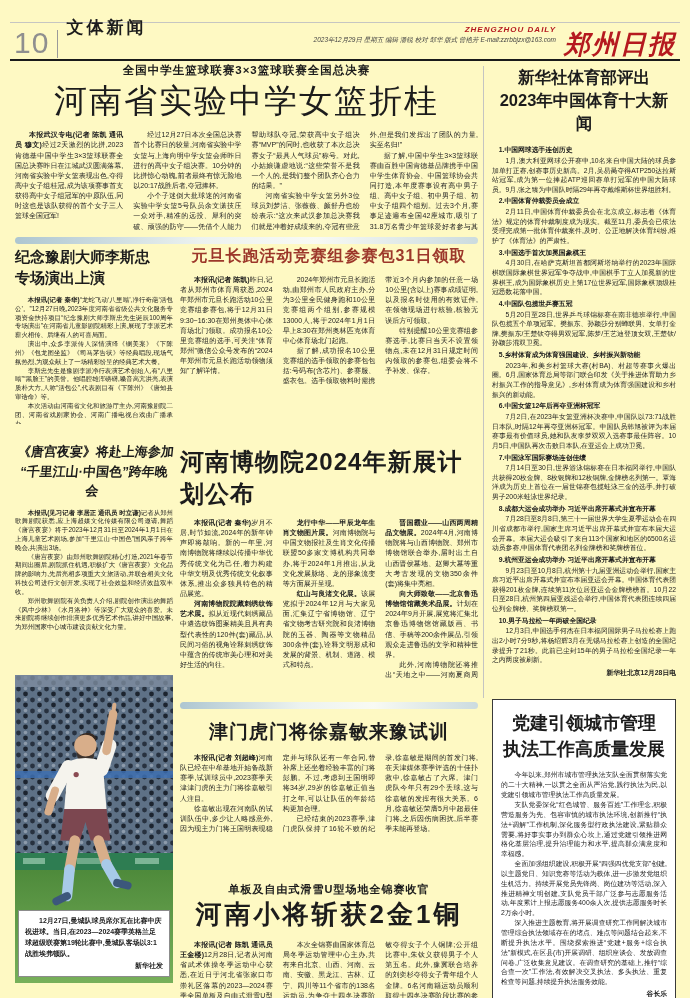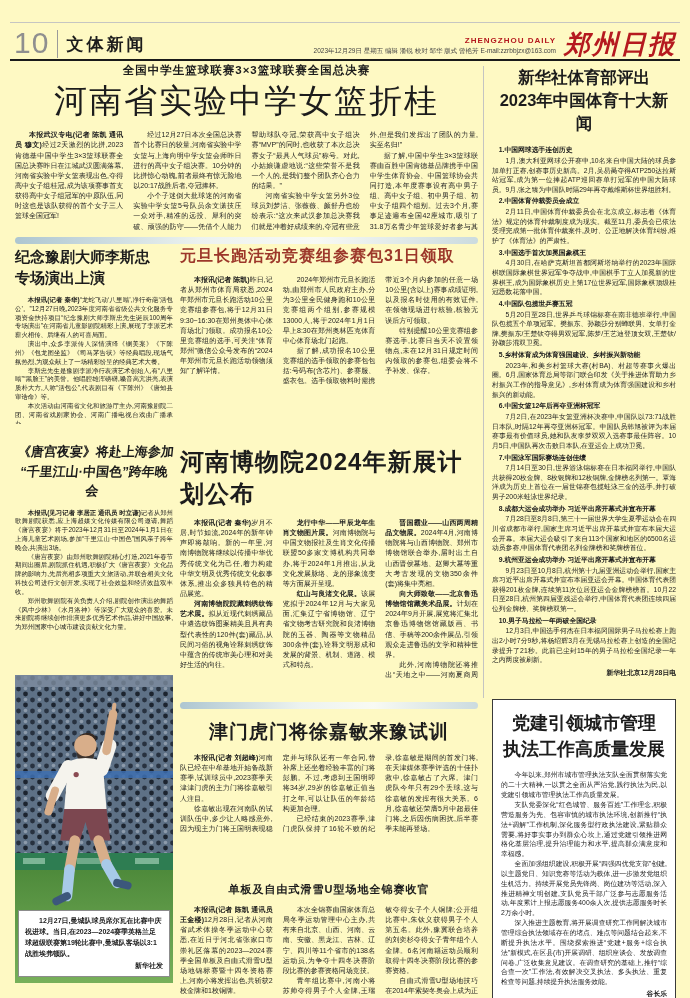--- a/index.html
+++ b/index.html
@@ -4,23 +4,23 @@
 <style>
   html,body{margin:0;padding:0;background:#e8e8e4;}
   .page{position:relative;width:690px;height:998px;margin:0 auto;background:#fef9c3;
         font-family:"Liberation Sans",sans-serif;color:#1c1c1c;overflow:hidden;}
   .hairline{position:absolute;top:22px;left:10px;right:10px;height:1px;background:#c6c6c2;}
   header{position:absolute;top:26px;left:14px;right:14px;height:32px;display:flex;
          justify-content:space-between;align-items:flex-end;}
   .h-left{display:flex;align-items:flex-end;gap:8px;}
   .pagenum{font-size:30px;line-height:30px;color:#8f8f8f;font-weight:400;letter-spacing:1px;}
   .h-div{width:1px;height:28px;background:#9a9a9a;}
-  .section{font-size:17px;font-weight:700;letter-spacing:3px;padding-bottom:2px;}
+  .section{font-size:17px;font-weight:700;letter-spacing:3px;padding-bottom:19px;}
   .h-right{display:flex;align-items:flex-end;gap:8px;}
-  .h-meta{text-align:right;padding-bottom:2px;}
+  .h-meta{text-align:right;padding-bottom:13px;font-style:italic;}
   .daily-en{font-size:8px;font-weight:700;color:#b5191f;letter-spacing:1px;}
   .dateline{font-size:6.5px;color:#444;margin-top:2px;}
   .logo{font-family:"Liberation Serif",serif;font-weight:900;font-style:italic;
         font-size:26px;line-height:26px;color:#b5191f;letter-spacing:2px;}
   .rule-heavy{position:absolute;top:59px;left:10px;right:10px;height:2px;background:#1a1a1a;}
 
   .art-body{font-size:7px;line-height:1.45;text-align:justify;color:#222;overflow:hidden;}
   .para{margin:0;text-indent:2em;}
   .lead{font-weight:700;}
   .cols-4{column-count:4;column-gap:10px;}
@@ -46,21 +46,21 @@
   .tg-title{margin-top:18px;font-size:13px;font-weight:900;text-align:center;line-height:1.5;
             transform:skewX(-6deg);}
   .photo{position:relative;margin-top:20px;width:158px;height:308px;background:#5e7186;}
   .photo svg{position:absolute;inset:0;}
   .cap-box{position:absolute;left:3px;right:3px;bottom:6px;background:#fff;
            border:1px solid #8c8c8c;padding:5px 6px;}
   .cap-text{margin:0;font-size:7px;line-height:1.55;text-indent:2em;font-weight:700;}
   .cap-credit{margin:1px 0 0;font-size:7px;font-weight:700;text-align:right;}
 
   .mid-col{position:absolute;left:180px;top:246px;width:298px;}
-  .run-head{font-size:16px;font-weight:900;color:#9c372a;letter-spacing:1px;}
+  .run-head{font-size:16px;font-weight:900;color:#9c372a;text-align:center;letter-spacing:1px;}
   .mid-body{margin-top:8px;font-size:7px;line-height:1.45;text-align:justify;overflow:hidden;}
   .h150{height:150px;} .h172{height:172px;} .h112{height:112px;} .h92{height:92px;}
   .museum-head{margin-top:21px;font-size:24px;font-weight:900;text-align:left;letter-spacing:1px;}
   .bandm{margin-top:12px;}
   .gk-head{margin-top:10px;font-size:19px;font-weight:900;text-align:center;letter-spacing:1px;}
   .ski-kicker{margin-top:17px;font-size:11px;font-weight:700;text-align:center;letter-spacing:1px;}
   .ski-head{font-size:26px;font-weight:900;text-align:center;letter-spacing:3px;}
 
   .right-col{position:absolute;left:492px;top:66px;width:184px;}
   .t10-title{font-size:16.5px;font-weight:900;text-align:center;line-height:1.4;}
@@ -209,20 +209,21 @@
     <div class="band-flow bandm"></div>
 
     <div class="gk-head">津门虎门将徐嘉敏来豫试训</div>
     <div class="mid-body cols-3 h112">
       <p class="para"><b class="lead">本报讯(记者 刘超峰)</b><span>河南队已经在中牟基地开始备战新赛季,试训球员中,2023赛季天津津门虎的主力门将徐嘉敏引人注目。</span></p>
       <p class="para"><span>徐嘉敏出现在河南队的试训队伍中,多少让人略感意外,因为现主力门将王国明表现稳定并与球队还有一年合同,替补席上还坐着经验丰富的门将彭鹏。不过,考虑到王国明即将34岁,29岁的徐嘉敏正值当打之年,可以让队伍的年龄结构更加合理。</span></p>
       <p class="para"><span>已经结束的2023赛季,津门虎队保持了16轮不败的纪录,徐嘉敏是期间的首发门将,在天津媒体赛季评选的十佳扑救中,徐嘉敏占了六席。津门虎队今年只有29个丢球,这与徐嘉敏的发挥有很大关系。6月,徐嘉敏还荣膺5月中超最佳门将,之后因伤病困扰,后半赛季未能再登场。</span></p>
     </div>
 
     <div class="ski-kicker">单板及自由式滑雪U型场地全锦赛收官</div>
+    <div class="ski-head">河南小将斩获2金1铜</div>
     <div class="mid-body cols-3 h92">
       <p class="para"><b class="lead">本报讯(记者 陈凯 通讯员 王金楼)</b><span>12月28日,记者从河南省武术体操冬季运动中心获悉,在近日于河北省张家口市崇礼区落幕的2023—2024赛季全国单板及自由式滑雪U型场地锦标赛暨十四冬资格赛上,河南小将发挥出色,共斩获2枚金牌和1枚铜牌。</span></p>
       <p class="para"><span>本次全锦赛由国家体育总局冬季运动管理中心主办,共有来自北京、山西、河南、云南、安徽、黑龙江、吉林、辽宁、四川等11个省市的138名运动员,为争夺十四冬决赛阶段比赛的参赛资格同场竞技。</span></p>
       <p class="para"><span>青年组比赛中,河南小将苏帅夺得男子个人金牌,王瑞敏夺得女子个人铜牌;公开组比赛中,朱钦义获得男子个人第五名。此外,豫冀联合培养的刘奕杉夺得女子青年组个人金牌。6名河南籍运动员顺利取得十四冬决赛阶段比赛的参赛资格。</span></p>
       <p class="para"><span>自由式滑雪U型场地技巧在2014年索契冬奥会上成为正式比赛项目,雪槽长150至170米,坡度17至18度。2022年北京冬奥会上,中国选手谷爱凌曾夺得该项目女子个人冠军。</span></p>
     </div>
 
   </section>
 
   <aside class="right-col">

